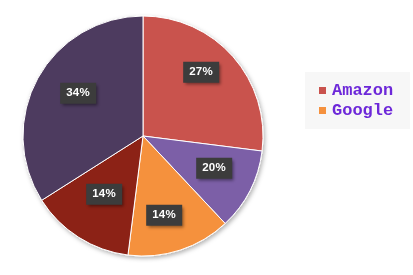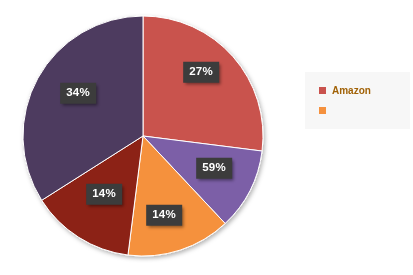--- a/index.html
+++ b/index.html
@@ -70,24 +70,24 @@
     padding-left: 14px;
   }
   .legend-swatch {
     width: 7px;
     height: 7px;
     flex: 0 0 7px;
     margin-right: 6px;
     display: inline-block;
   }
   .legend-label {
-    font-family: Liberation Sans, sans-serif;
-    font-size: 10px;
+    font-family: Liberation Mono, monospace;
+    font-size: 17px;
     font-weight: bold;
-    color: #a16207;
+    color: #6d28d9;
     line-height: 1;
     white-space: nowrap;
   }
 </style>
 </head>
 <body>
 
 <div id="chart-root">
 
   <div class="pie-area">
@@ -100,32 +100,33 @@
       <g id="pie-slices" filter="url(#pieShadow)">
           <path d="M 143 136 L 143.00 16.00 A 120 120 0 0 1 262.05 151.04 Z" fill="#c9524d" stroke="#ffffff" stroke-width="1"></path>
           <path d="M 143 136 L 262.05 151.04 A 120 120 0 0 1 225.15 223.48 Z" fill="#7b5ea7" stroke="#ffffff" stroke-width="1"></path>
           <path d="M 143 136 L 225.15 223.48 A 120 120 0 0 1 127.96 255.05 Z" fill="#f5913e" stroke="#ffffff" stroke-width="1"></path>
           <path d="M 143 136 L 127.96 255.05 A 120 120 0 0 1 41.68 200.30 Z" fill="#8c2318" stroke="#ffffff" stroke-width="1"></path>
           <path d="M 143 136 L 41.68 200.30 A 120 120 0 0 1 143.00 16.00 Z" fill="#4e3a5e" stroke="#ffffff" stroke-width="1"></path>
         </g>
     </svg>
     <div id="slice-labels">
         <div class="slice-label" style="left: 201px; top: 72px;">27%</div>
-        <div class="slice-label" style="left: 214px; top: 168px;">59%</div>
+        <div class="slice-label" style="left: 214px; top: 168px;">20%</div>
         <div class="slice-label" style="left: 164px; top: 215px;">14%</div>
         <div class="slice-label" style="left: 104px; top: 194px;">14%</div>
         <div class="slice-label" style="left: 78px; top: 93px;">34%</div>
       </div>
   </div>
 
   <div class="legend">
     <div id="legend-items">
         <div class="legend-item">
           <span class="legend-swatch" style="background: rgb(201, 82, 77);"></span>
           <span class="legend-label">Amazon</span>
         </div>
         <div class="legend-item">
           <span class="legend-swatch" style="background: rgb(245, 145, 62);"></span>
+          <span class="legend-label">Google</span>
         </div>
       </div>
   </div>
 
 </div>
 
 </body></html>

